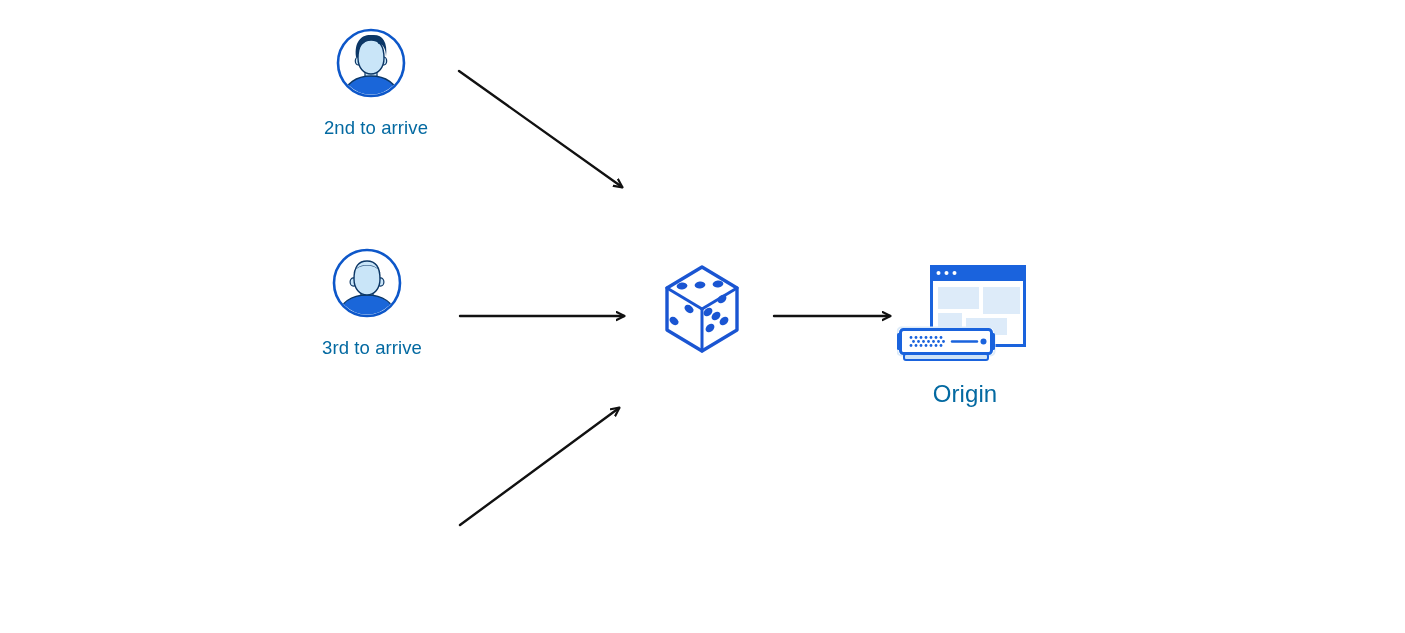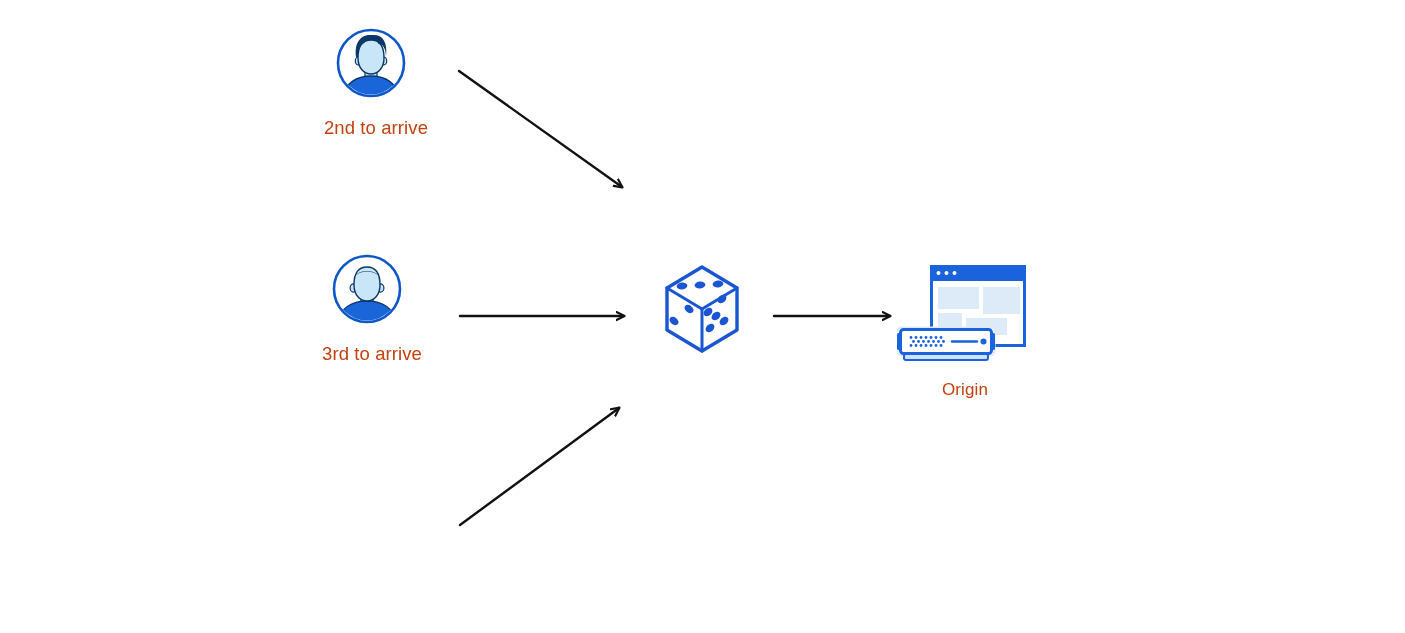--- a/index.html
+++ b/index.html
@@ -10,21 +10,21 @@
     position: relative;
     overflow: hidden;
     color: #1b1b1d;
   }
   .stage { position: absolute; inset: 0; }
   .node { position: absolute; }
   .node-label {
     position: absolute;
     transform: translateX(-50%);
     font-size: 18.5px;
-    color: #c2410c;
+    color: #0369a1;
     white-space: nowrap;
     letter-spacing: 0.1px;
   }
   .edges-layer { position: absolute; left: 0; top: 0; width: 1405px; height: 633px; }
   svg { display: block; }
 </style>
 </head>
 <body>
 
 <div class="stage">
@@ -56,21 +56,21 @@
         <path d="M7,74 C9,55 23,49 36,49 C49,49 63,55 65,74 Z" fill="#1a66d9" stroke="#0c3766" stroke-width="1.4"></path>
         <ellipse cx="23.5" cy="34" rx="3.2" ry="4" fill="#c9e5f8" stroke="#0c3766" stroke-width="1.2"></ellipse>
         <ellipse cx="48.5" cy="34" rx="3.2" ry="4" fill="#c9e5f8" stroke="#0c3766" stroke-width="1.2"></ellipse>
         <path d="M23,31 C23,18 28,13 36,13 C44,13 49,18 49,31 C49,41 43,47 36,47 C29,47 23,41 23,31 Z" fill="#c9e5f8" stroke="#0c3766" stroke-width="1.4"></path>
         <path d="M21,30 C19,14 27,7 37,8 C47,7 53,14 51,30 C51,21 47,16 43,17 C45,13 33,11 29,16 C25,18 23,23 23,30 Z" fill="#0c3766"></path>
       </g>
     </svg>
     <div class="node-label" style="left:41px; top:90px;">2nd to arrive</div>
   </div>
 
-  <div class="node" style="left:331px; top:253px;text-decoration:underline;">
+  <div class="node" style="left:331px; top:247px;text-decoration:underline;">
     <svg width="72" height="72" viewBox="0 0 72 72">
       <defs>
           <clipPath id="clipB">
             <circle cx="36" cy="36" r="31.6"></circle>
           </clipPath>
         </defs>
       <circle cx="36" cy="36" r="33" fill="#ffffff" stroke="#0d57c9" stroke-width="2.6"></circle>
       <g clip-path="url(#clipB)">
         <rect x="30" y="42" width="12" height="12" fill="#c9e5f8" stroke="#0c3766" stroke-width="1.2"></rect>
         <path d="M5,74 C8,54 22,48 36,48 C50,48 64,54 67,74 Z" fill="#1a66d9" stroke="#0c3766" stroke-width="1.4"></path>
@@ -153,16 +153,16 @@
             <circle cx="29" cy="82.5" r="1.4"></circle>
             <circle cx="34" cy="82.5" r="1.4"></circle>
             <circle cx="39" cy="82.5" r="1.4"></circle>
             <circle cx="44" cy="82.5" r="1.4"></circle>
         </g>
         <line x1="55" y1="78.5" x2="80" y2="78.5" stroke="#1a63dd" stroke-width="2.4" stroke-linecap="round"></line>
         <circle cx="86.5" cy="78.5" r="3" fill="#1a63dd"></circle>
         <rect x="7" y="91" width="84" height="6" rx="2" fill="#cfe3f7" stroke="#1a63dd" stroke-width="2"></rect>
       </g>
     </svg>
-    <div class="node-label" style="left:68px; top:117px; font-size:17px;">Origin</div>
+    <div class="node-label" style="left:68px; top:117px; font-size:24px;">Origin</div>
   </div>
 
 </div>
 
 </body></html>

